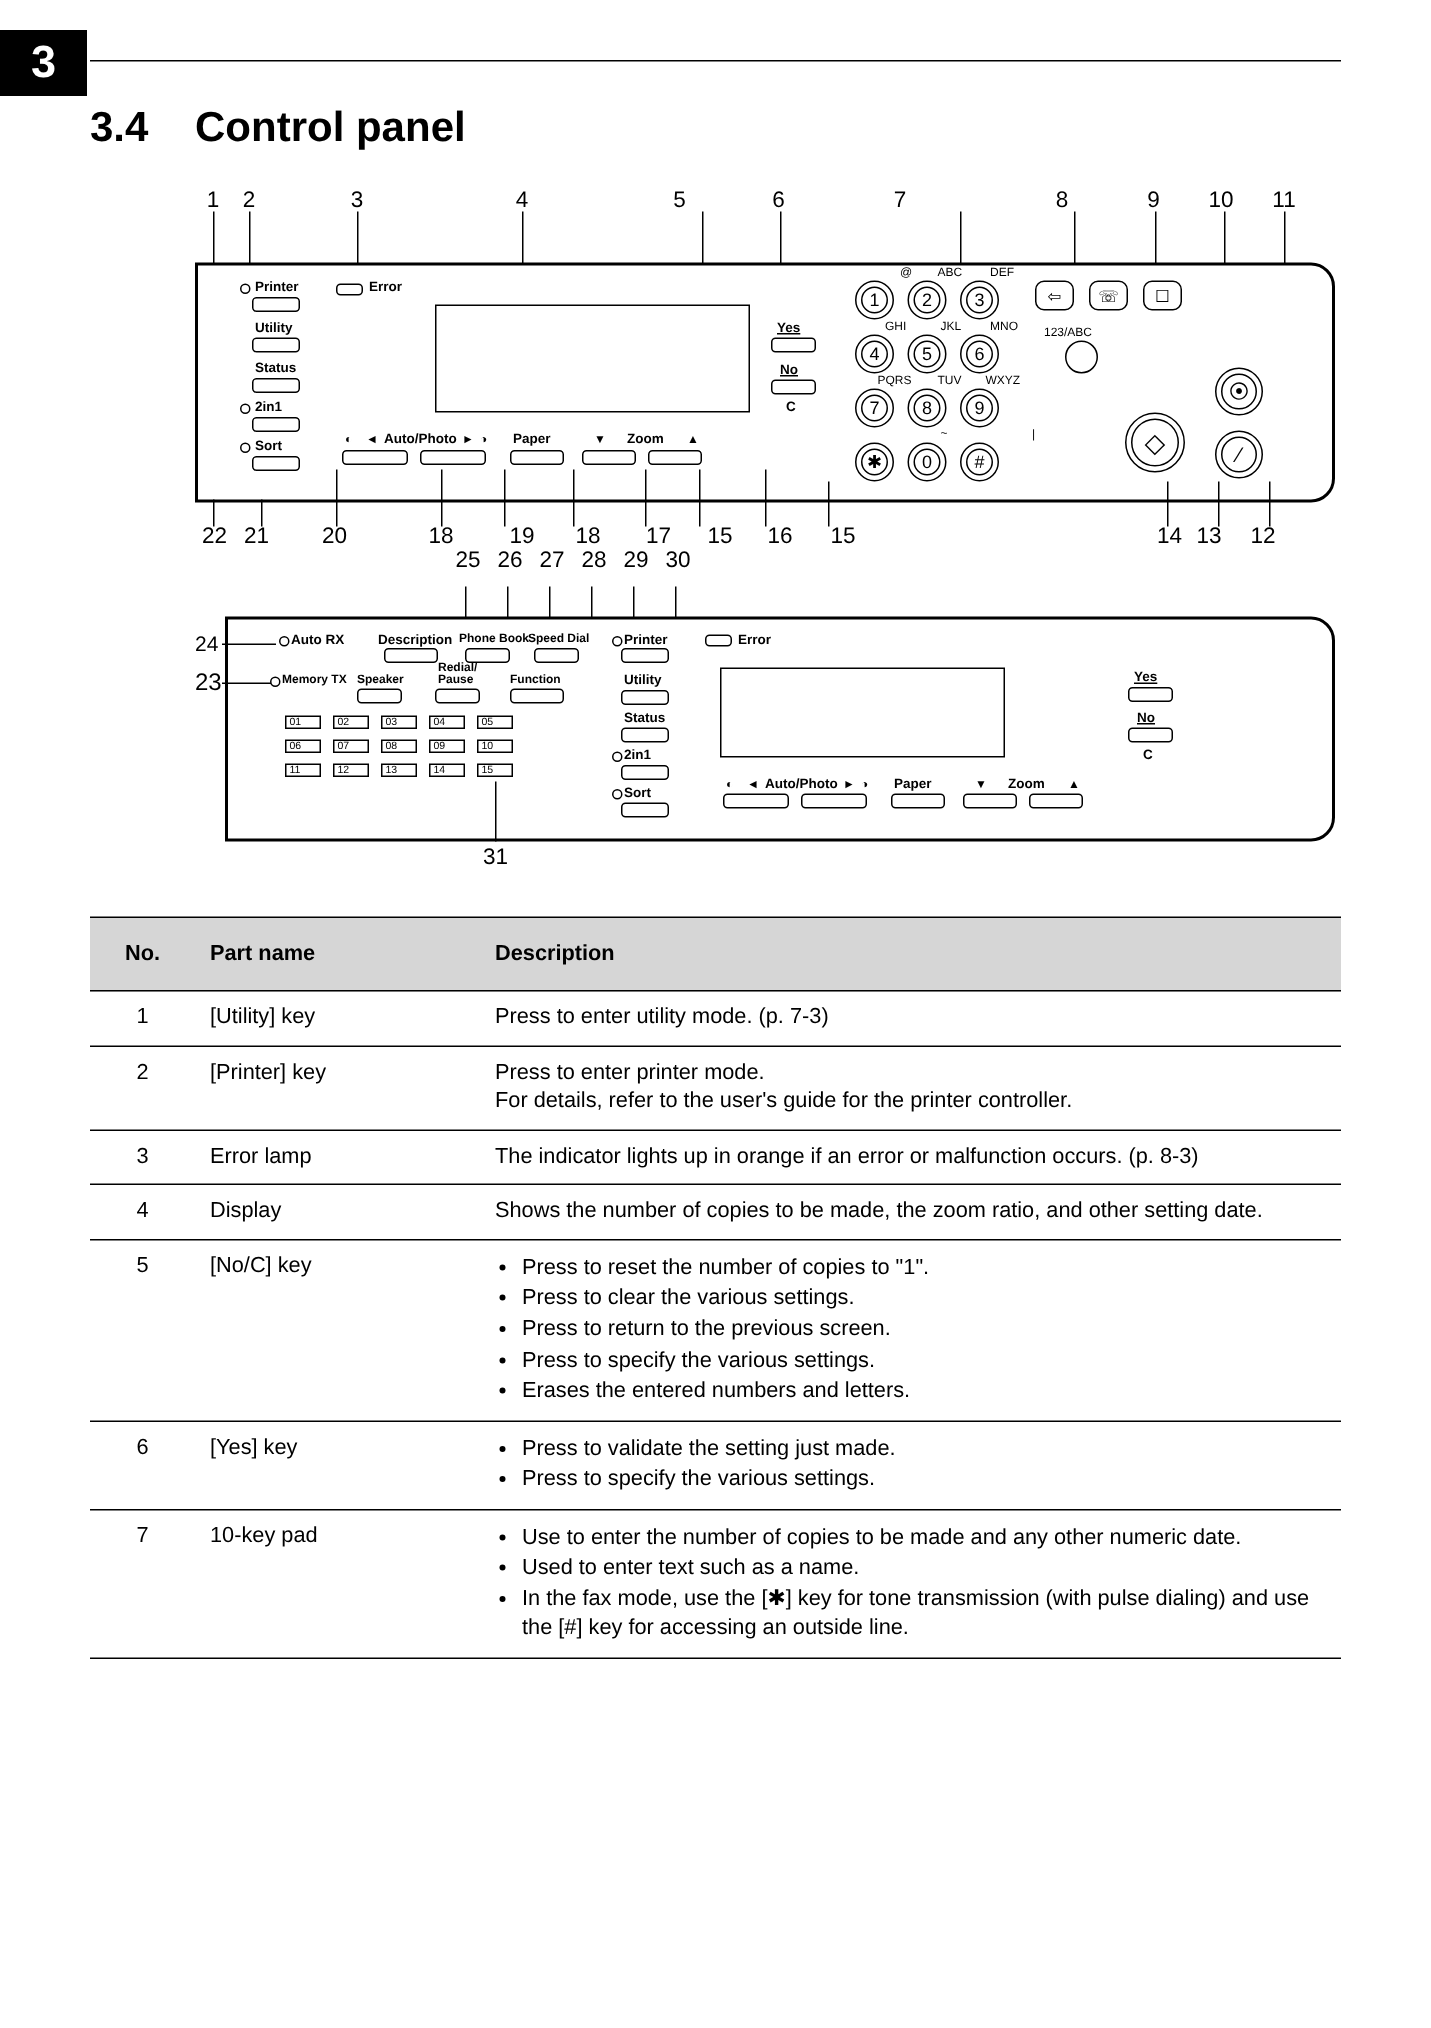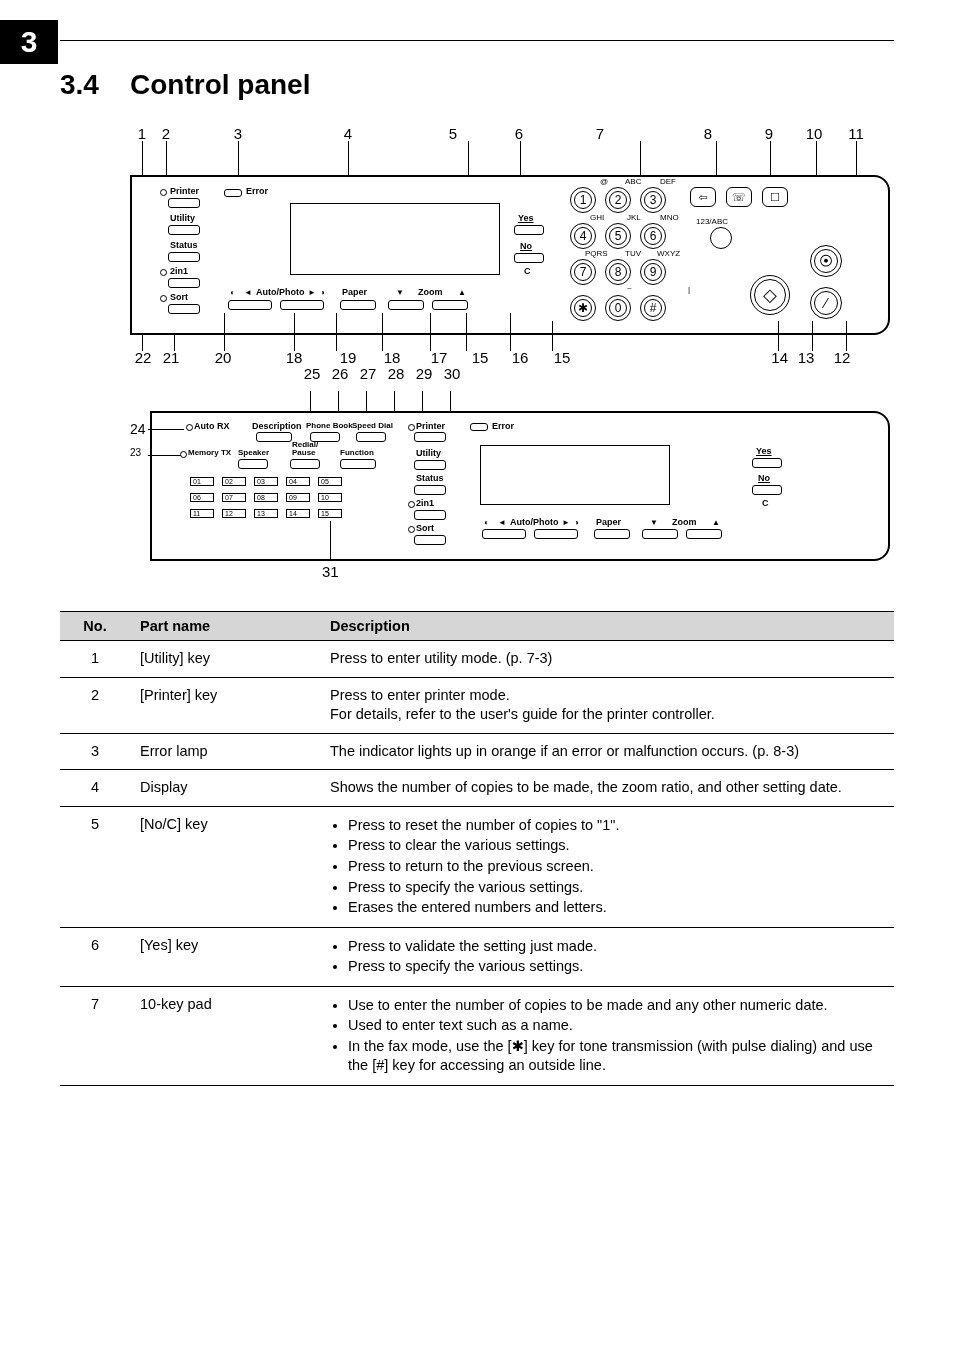--- a/index.html
+++ b/index.html
@@ -156,21 +156,21 @@
   table.parts {
     width: 100%;
     border-collapse: collapse;
     font-size: 14.5px;
     margin-top: 10px;
   }
   table.parts th {
     background: #d6d6d6;
     font-weight: bold;
     text-align: left;
-    padding: 6px 10px;
+    padding: 16px 10px;
     border-top: 1.5px solid #000;
     border-bottom: 1px solid #000;
   }
   table.parts th.col-no { width: 50px; text-align: center; }
   table.parts th.col-part { width: 170px; }
   table.parts td {
     padding: 8px 10px;
     border-bottom: 1px solid #000;
     vertical-align: top;
     line-height: 1.35;
@@ -377,21 +377,21 @@
       <div class="tick" style="left:208px;top:0;height:28px"></div>
       <div class="tick" style="left:236px;top:0;height:28px"></div>
       <div class="tick" style="left:264px;top:0;height:28px"></div>
       <div class="tick" style="left:292px;top:0;height:28px"></div>
       <div class="tick" style="left:320px;top:0;height:28px"></div>
 
       <div class="panel-rect" style="left:20px;top:20px;width:740px;height:150px;border-top-left-radius:0;border-bottom-left-radius:0;"></div>
 
       <div style="position:absolute;left:0;top:30px;font-size:14px">24</div>
       <div class="htick" style="left:18px;top:38px;width:36px"></div>
-      <div style="position:absolute;left:0;top:56px;font-size:10px">23</div>
+      <div style="position:absolute;left:0;top:56px;font-size:16px">23</div>
       <div class="htick" style="left:18px;top:64px;width:36px"></div>
 
       <div class="led-dot" style="left:56px;top:33px"></div>
       <div class="btn-label" style="left:64px;top:30px">Auto RX</div>
       <div class="btn-label" style="left:122px;top:30px">Description</div>
       <div class="btn-key" style="left:126px;top:41px;width:36px"></div>
       <div class="btn-label" style="left:176px;top:30px;font-size:8px">Phone Book</div>
       <div class="btn-key" style="left:180px;top:41px;width:30px"></div>
       <div class="btn-label" style="left:222px;top:30px;font-size:8px">Speed Dial</div>
       <div class="btn-key" style="left:226px;top:41px;width:30px"></div>

